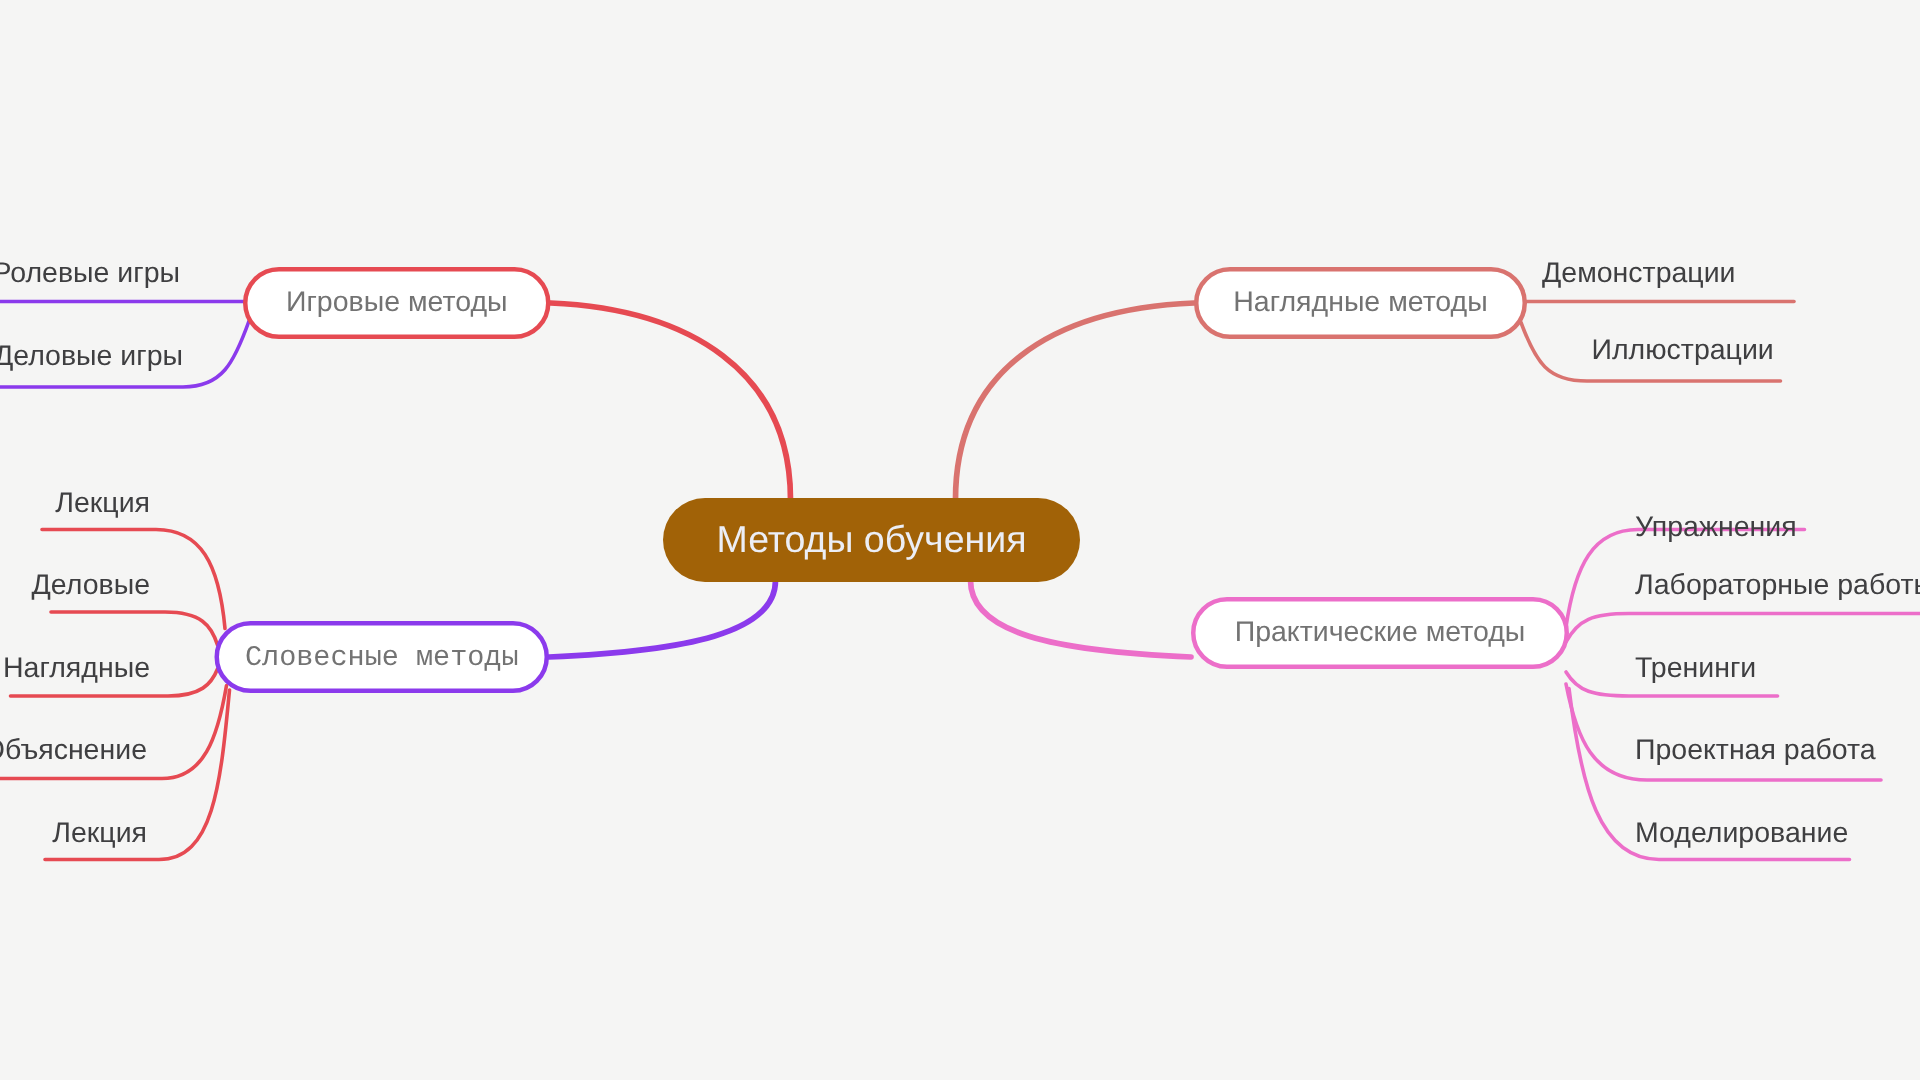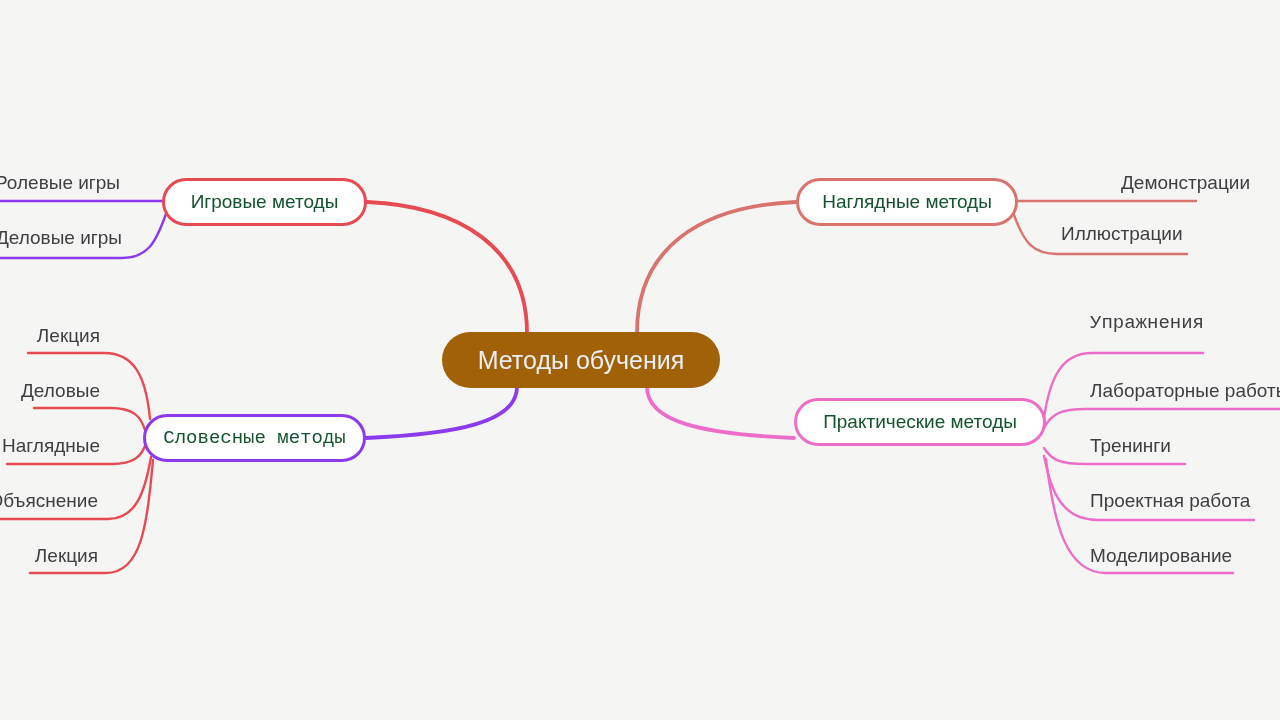--- a/index.html
+++ b/index.html
@@ -42,21 +42,21 @@
     background: #a16207;
     border-radius: 28px;
     color: #eceef5;
     font-size: 25px;
   }
   .branch {
     background: #ffffff;
     border-radius: 24px;
     border: 3.5px solid #999;
     height: 48px;
-    color: #14532d;
+    color: #737373;
     font-size: 19px;
   }
   .branch.b-red    { border-color: #e64a52; }
   .branch.b-salmon { border-color: #d9736f; }
   .branch.b-violet { border-color: #8b3aec; }
   .branch.b-pink   { border-color: #ec6ec9; }
 
   .branch-game      { left: 162px; top: 178px; width: 205px; }
   .branch-visual    { left: 796px; top: 178px; width: 222px; }
   .branch-verbal    { left: 143px; top: 414px; width: 223px; font-family: Liberation Mono, monospace; }
@@ -114,28 +114,28 @@
   <div class="topic branch b-violet branch-verbal">
     <span>Словесные методы</span>
   </div>
   <div class="topic branch b-pink branch-practical">
     <span>Практические методы</span>
   </div>
 
   <div class="child-label" style="right:1160px; top:171px;">Ролевые игры</div>
   <div class="child-label" style="right:1158px; top:226px;">Деловые игры</div>
 
-  <div class="child-label" style="left:1121px; top:171px;text-align:right;">Демонстрации</div>
+  <div class="child-label" style="left:1028px; top:171px;text-align:right;">Демонстрации</div>
   <div class="child-label" style="left:1061px; top:222px;">Иллюстрации</div>
 
   <div class="child-label" style="right:1180px; top:324px;">Лекция</div>
   <div class="child-label" style="right:1180px; top:379px;">Деловые</div>
   <div class="child-label" style="right:1180px; top:434px;">Наглядные</div>
   <div class="child-label" style="right:1182px; top:489px;">Объяснение</div>
   <div class="child-label" style="right:1182px; top:544px;">Лекция</div>
 
-  <div class="child-label" style="left:1090px; top:312px;font-family:Liberation Mono, monospace;">Упражнения</div>
+  <div class="child-label" style="left:1090px; top:340px;">Упражнения</div>
   <div class="child-label" style="left:1090px; top:379px;">Лабораторные работы</div>
   <div class="child-label" style="left:1090px; top:434px;">Тренинги</div>
   <div class="child-label" style="left:1090px; top:489px;">Проектная работа</div>
   <div class="child-label" style="left:1090px; top:544px;">Моделирование</div>
 
 </div>
 
 </body></html>

